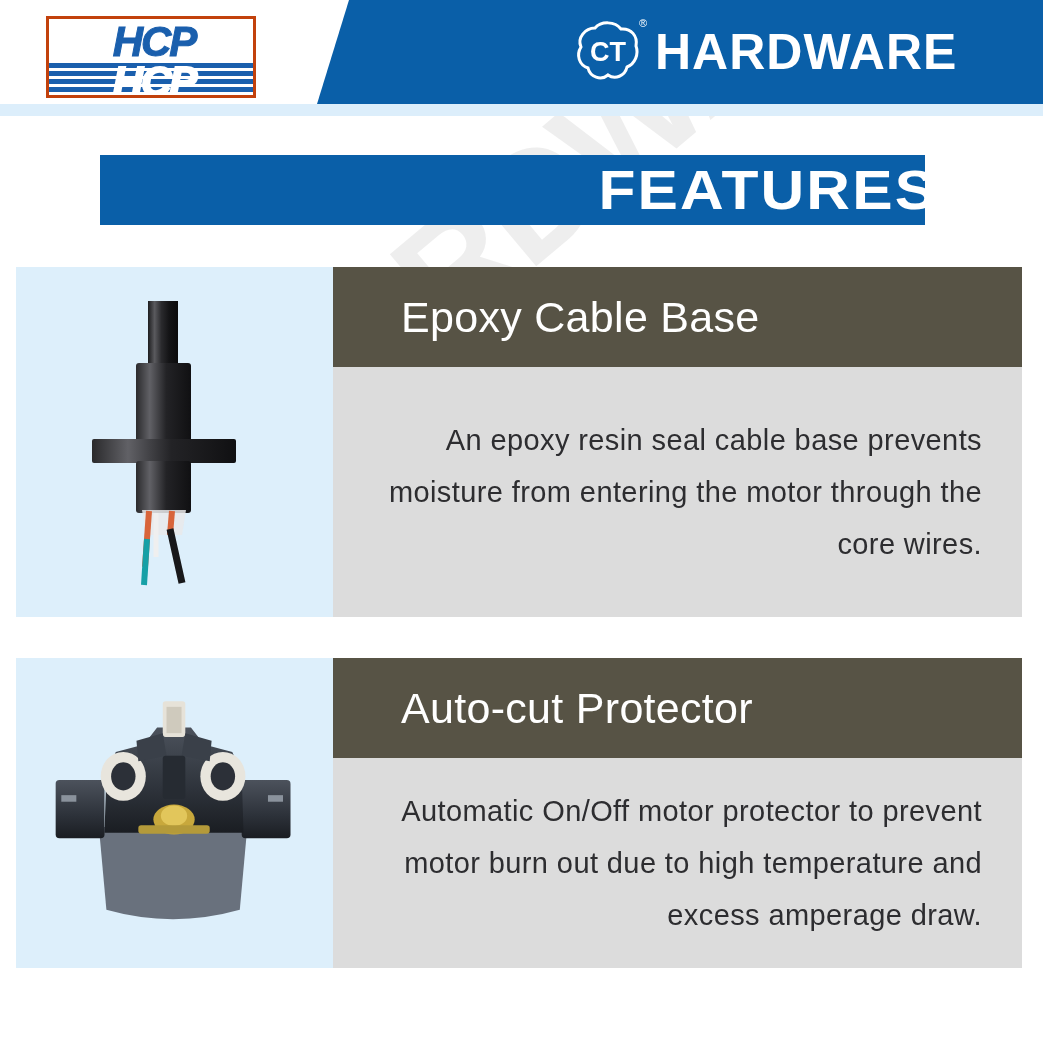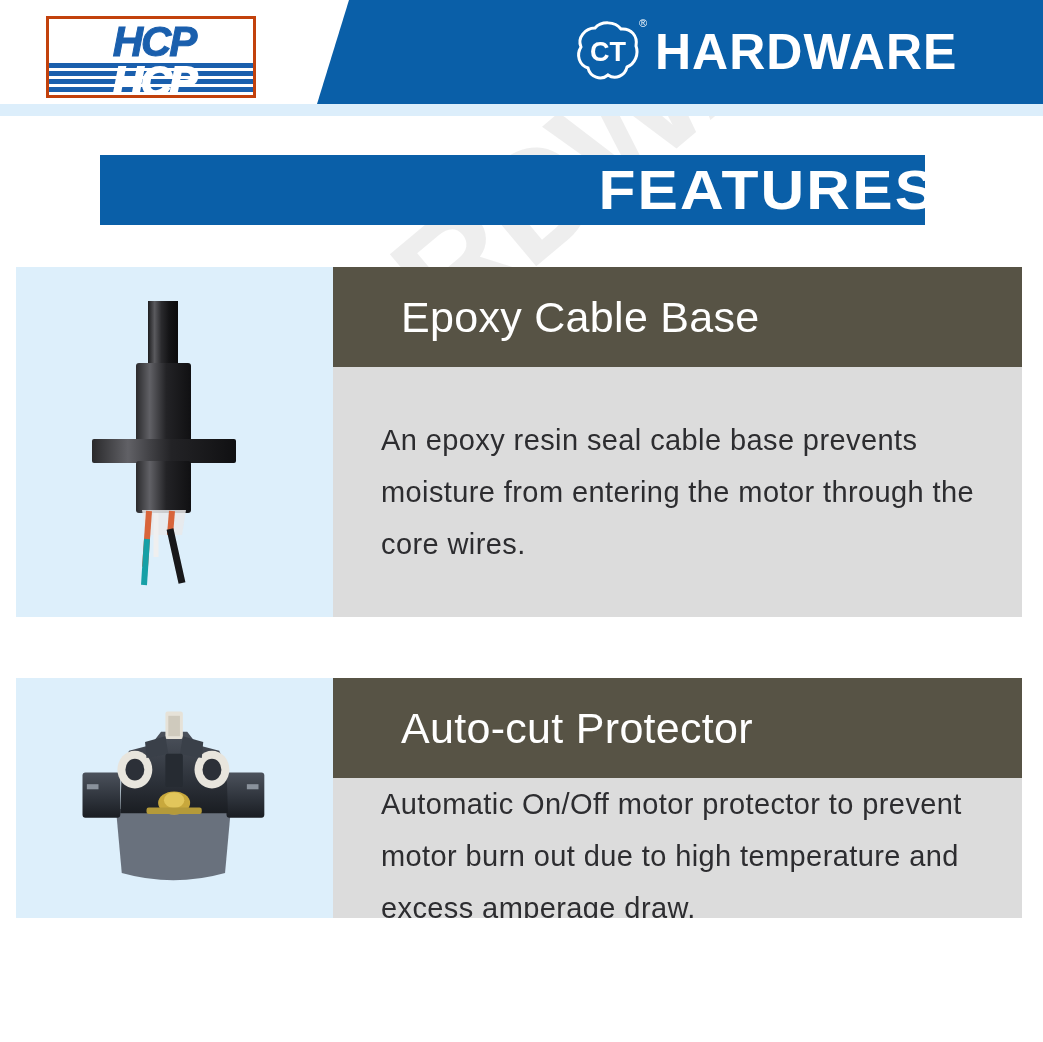--- a/index.html
+++ b/index.html
@@ -141,23 +141,24 @@
     z-index:2;
   }
 
   
   .feature-card {
     position:absolute;
     left:16px;
     width:1006px;
     display:flex;
     z-index:3;
+    text-align:right;
   }
   #card-0 { top:267px; height:350px; }
-  #card-1 { top:678px; height:240px; }
+  #card-1 { top:658px; height:310px; }
 
   .card-image {
     width:317px;
     background:#ddeffb;
     position:relative;
     flex:0 0 317px;
     overflow:hidden;
   }
   .card-body {
     flex:1 1 auto;

